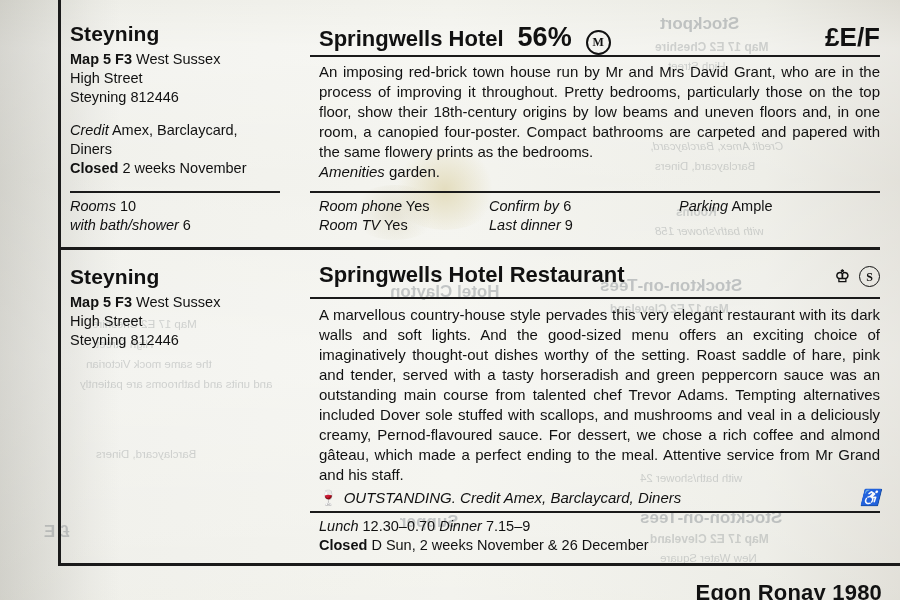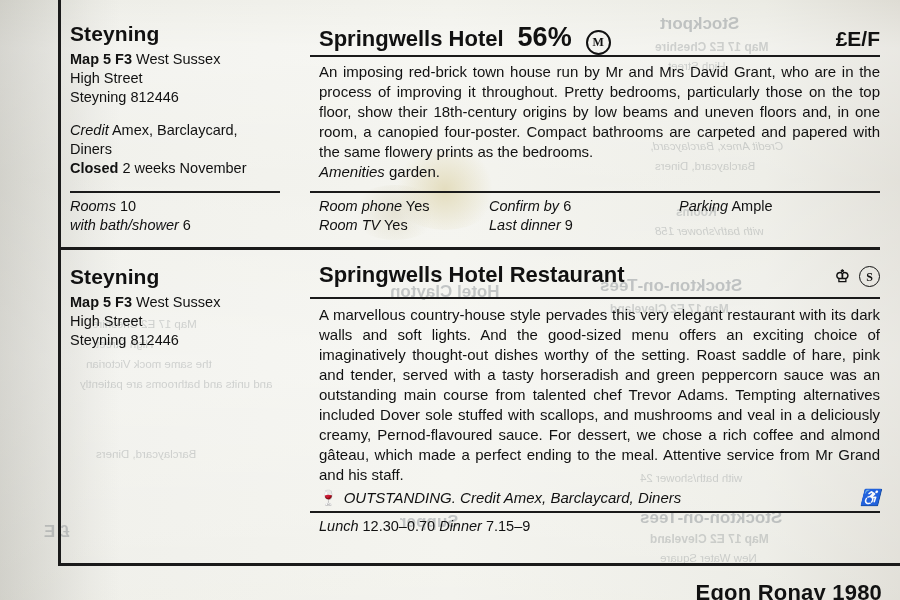--- a/index.html
+++ b/index.html
@@ -106,21 +106,21 @@
     width: 21px; height: 21px;
     border: 2px solid #111;
     border-radius: 50%;
     font-size: 12px;
     font-weight: bold;
     line-height: 1;
     font-family: "Liberation Serif", serif;
   }
   .price {
     margin-left: auto;
-    font-size: 21px;
+    font-size: 26px;
     font-weight: bold;
     text-align: center;
   }
   .body-txt {
     font-size: 15px;
     line-height: 20px;
     text-align: justify;
   }
   .body-txt .i { font-style: italic; }
 
@@ -317,20 +317,24 @@
     <div class="hline" style="left:310px; right:20px; top:511px; height:1.5px;"></div>
 
     <div class="col-right" style="top:517px;">
       <div class="facts">
         <div>
           <span class="i">Lunch</span>
           <span>12.30–0.70</span>
           <span class="i">Dinner</span>
           <span>7.15–9</span>
         </div>
+        <div>
+          <span class="b">Closed</span>
+          <span>D Sun, 2 weeks November &amp; 26 December</span>
+        </div>
       </div>
     </div>
 
     <div class="bottom-rule"></div>
     <div class="footer">Egon Ronay 1980</div>
 
   </div>
 </div>
 
 </body></html>

